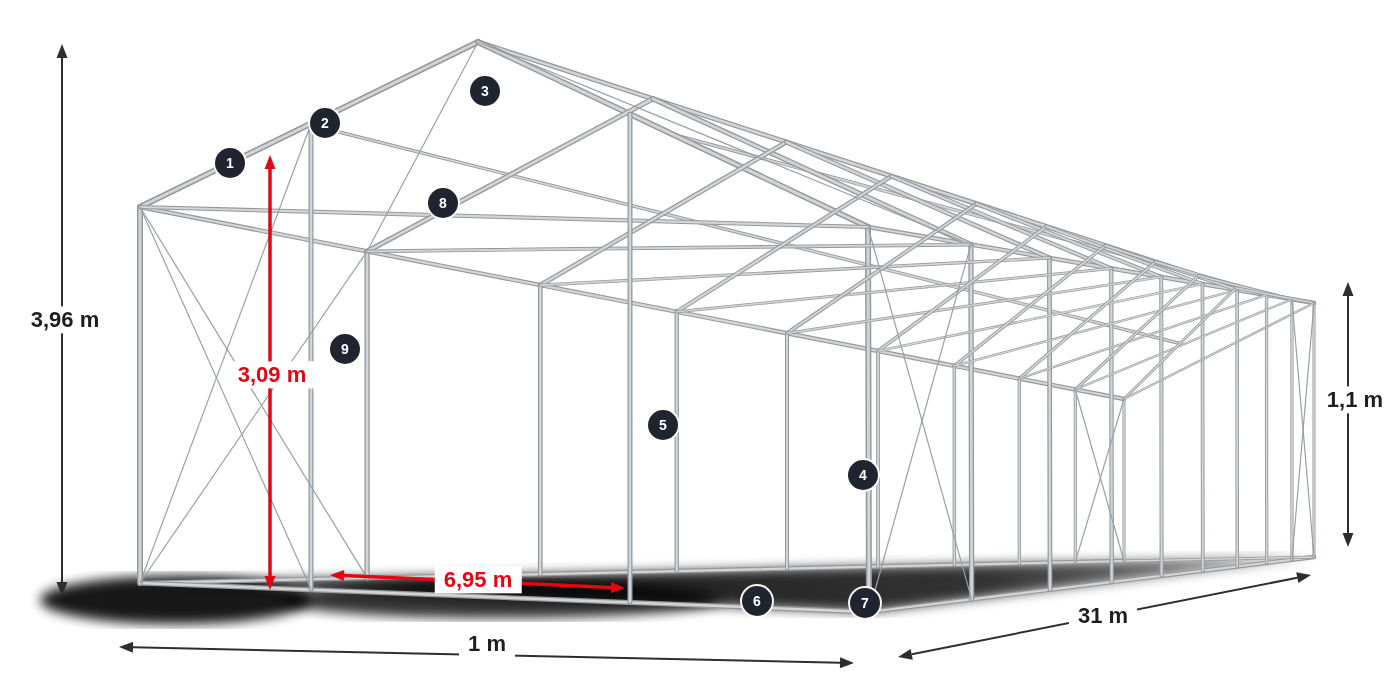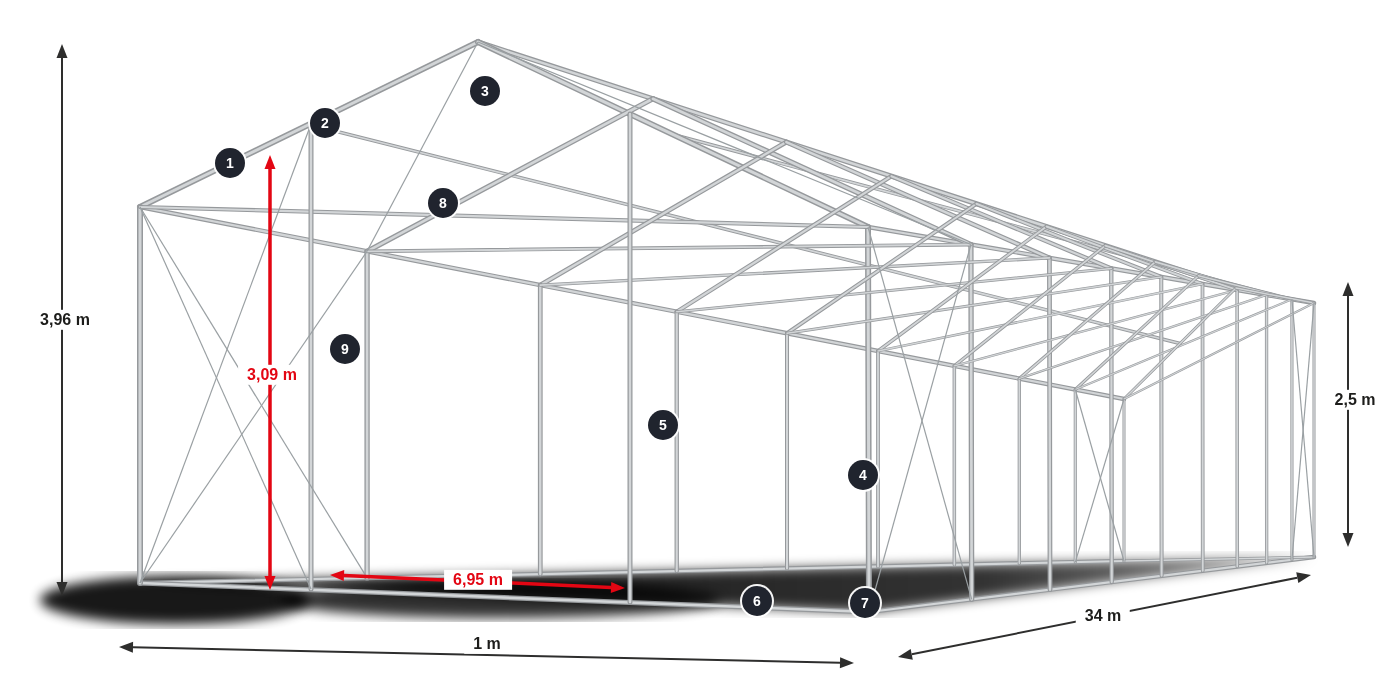--- a/index.html
+++ b/index.html
@@ -1,20 +1,20 @@
 <!DOCTYPE html>
 <html style="--bg: #ffffff; --red: #e30613; --ink: #1d1d1b; --badge: #20242e; --badge-text: #ffffff;"><head>
 <meta charset="utf-8">
 <style>
   html,body{margin:0;padding:0;background:#fff;}
   .canvas{position:relative;width:1400px;height:700px;background:var(--bg,#ffffff);
           font-family:"Liberation Sans",sans-serif;overflow:hidden;}
   .canvas svg{position:absolute;left:0;top:0;}
   .dim-label{position:absolute;transform:translate(-50%,-50%);background:#fff;
-             padding:1px 9px;font-weight:bold;font-size:16px;line-height:1.15;
+             padding:1px 9px;font-weight:bold;font-size:22px;line-height:1.15;
              color:var(--ink,#1d1d1b);white-space:nowrap;z-index:5;}
   .dim-label.red{color:var(--red,#e30613);}
   .marker{position:absolute;width:30px;height:30px;border-radius:50%;
           background:var(--badge,#20242e);color:var(--badge-text,#ffffff);
           display:flex;align-items:center;justify-content:center;
           font-weight:bold;font-size:14px;z-index:6;cursor:pointer;
           box-shadow:0 0 0 2px rgba(255,255,255,.95);}
 </style>
 </head>
 <body>
@@ -206,22 +206,22 @@
           <polygon points="330,575 343.74428808913666,581.1110183212633 344.228563855244,570.121683628828" fill="#e30613"></polygon>
           <polygon points="625,588 610.771436144756,592.878316371172 611.2557119108634,581.8889816787367" fill="#e30613"></polygon>
         </g>
       </g>
     </svg>
 
   <div class="dim-label" style="left:65px;top:320px">3,96 m</div>
   <div class="dim-label red" style="left:272px;top:375px">3,09 m</div>
   <div class="dim-label red" style="left:478px;top:580px">6,95 m</div>
   <div class="dim-label" style="left:487px;top:644px">1 m</div>
-  <div class="dim-label" style="left:1103px;top:616px">34 m</div>
-  <div class="dim-label" style="left:1355px;top:400px">2,5 m</div>
+  <div class="dim-label" style="left:1103px;top:616px">31 m</div>
+  <div class="dim-label" style="left:1355px;top:400px">1,1 m</div>
 
   <div class="marker" style="left:215px;top:148px">1</div>
   <div class="marker" style="left:310px;top:108px">2</div>
   <div class="marker" style="left:470px;top:76px">3</div>
   <div class="marker" style="left:848px;top:460px">4</div>
   <div class="marker" style="left:648px;top:410px">5</div>
   <div class="marker" style="left:742px;top:586px">6</div>
   <div class="marker" style="left:850px;top:588px">7</div>
   <div class="marker" style="left:428px;top:188px">8</div>
   <div class="marker" style="left:330px;top:334px">9</div>

